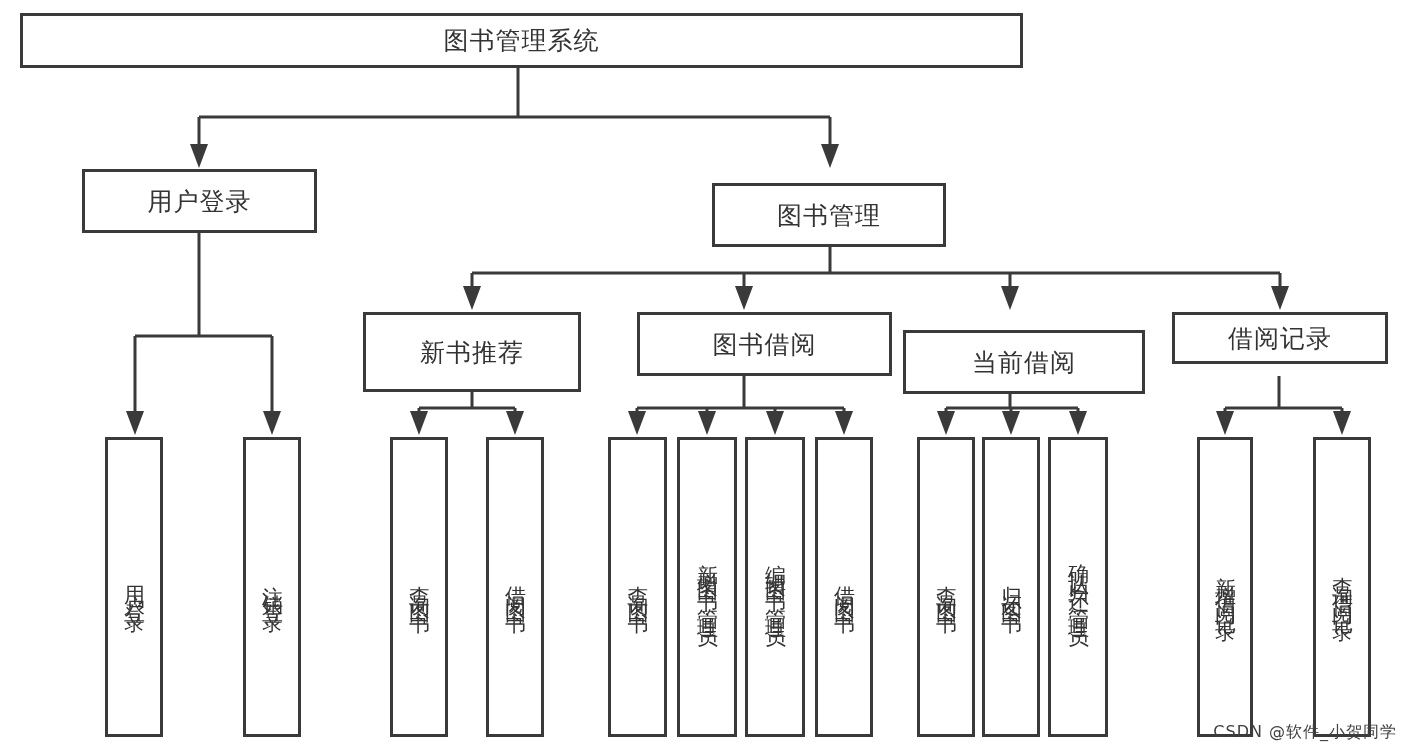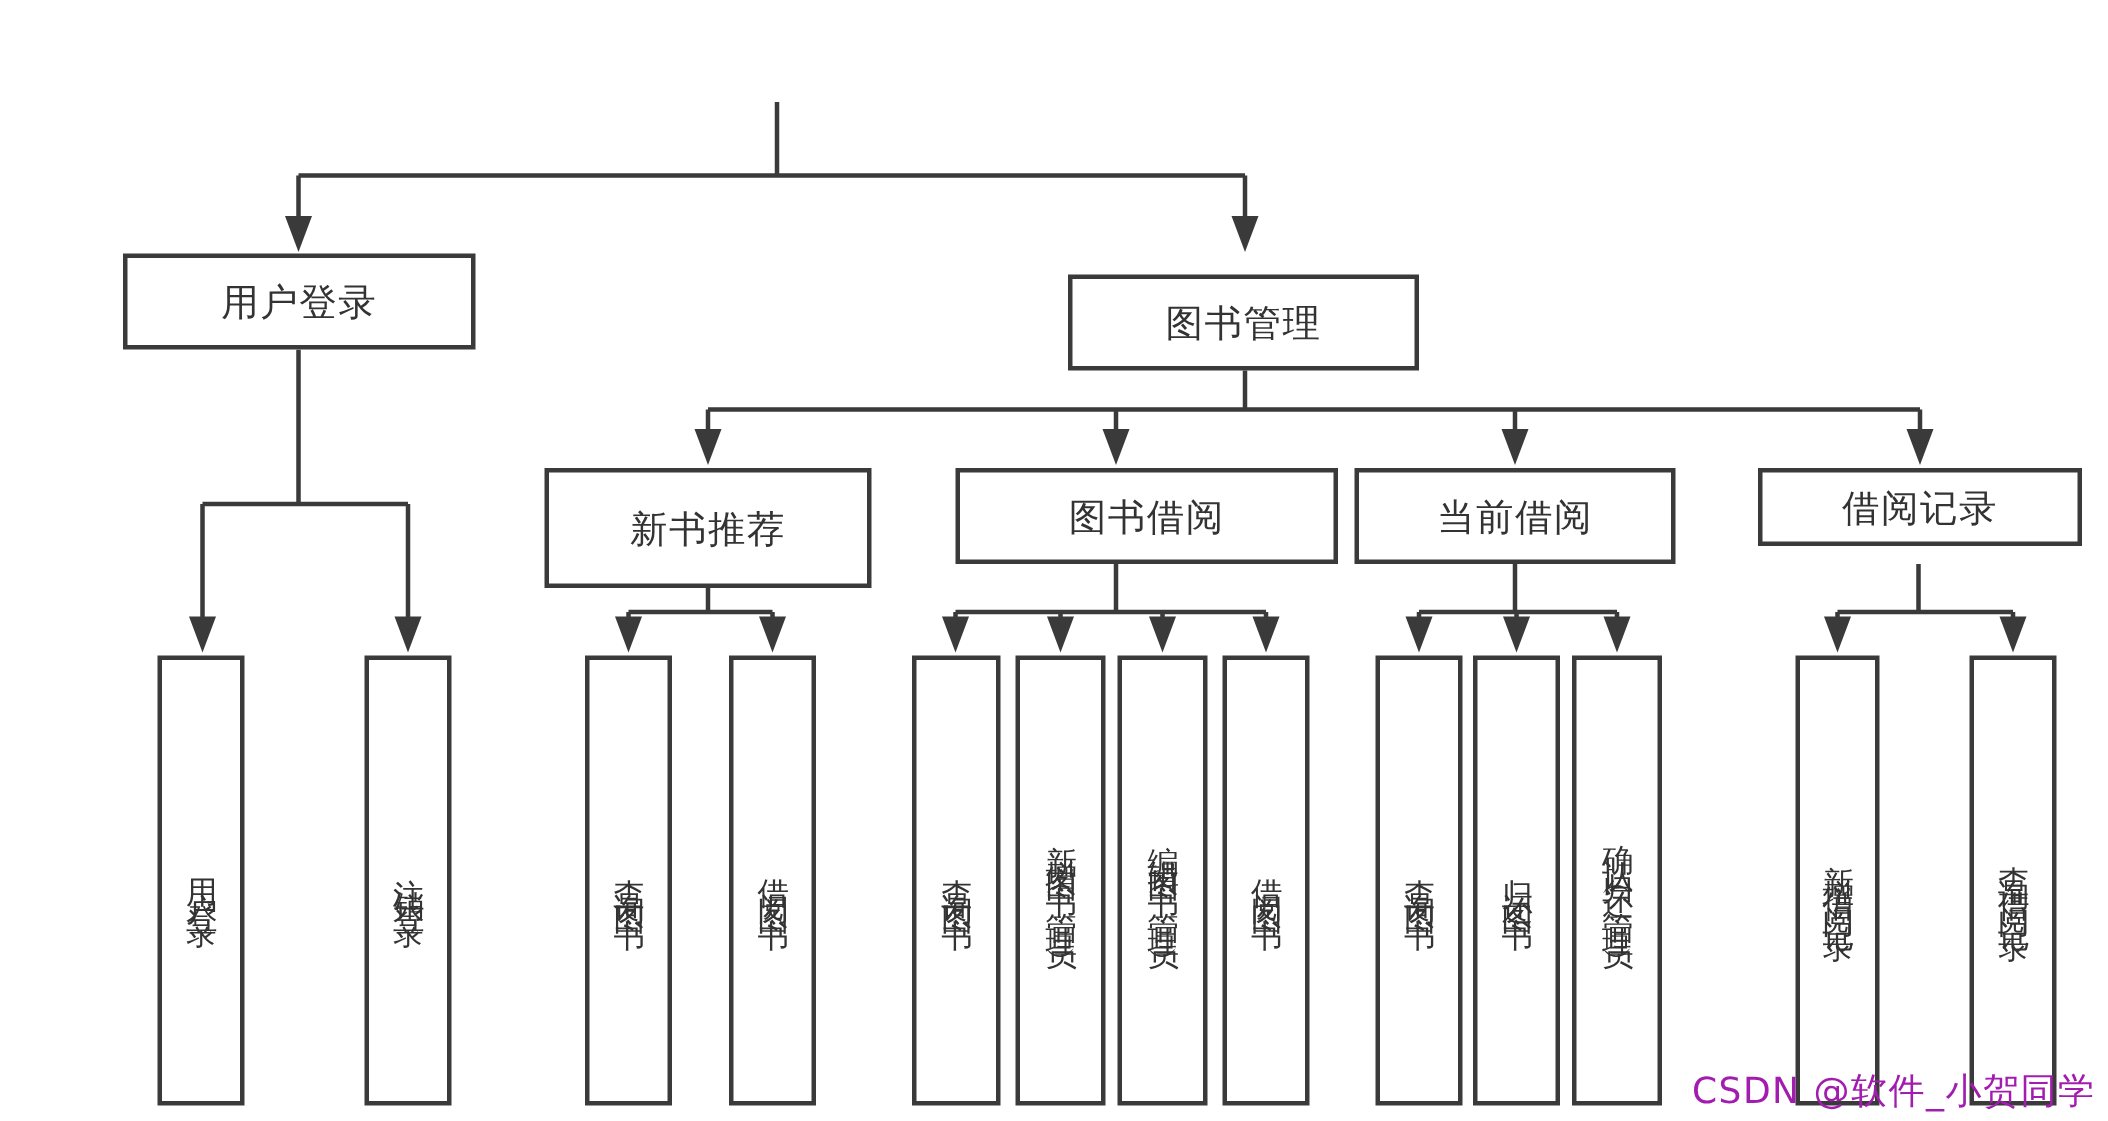--- a/index.html
+++ b/index.html
@@ -17,21 +17,21 @@
     position:absolute;top:437px;height:300px;box-sizing:border-box;
     border:3px solid #3a3a3a;background:#ffffff;
     display:flex;align-items:center;justify-content:center;
   }
   .vbox .vtxt{
     writing-mode:vertical-rl;text-orientation:mixed;
     font-size:21px;letter-spacing:9px;line-height:1;
   }
   .watermark{
     position:absolute;right:8px;bottom:4px;z-index:5;
-    font-size:24px;letter-spacing:1px;color:#a21caf;white-space:nowrap;
+    font-size:16px;letter-spacing:1px;color:#404040;white-space:nowrap;
   }
 </style>
 </head>
 <body>
 
 <div class="canvas">
 
   <svg class="connectors" viewBox="0 0 1405 747" xmlns="http://www.w3.org/2000/svg">
     <g stroke="#3a3a3a" stroke-width="3" fill="none">
       <path d="M518 68 V117 M199 117 H830 M199 117 V150 M830 117 V150"></path>
@@ -58,27 +58,28 @@
       <polygon points="766,411 784,411 775,435"></polygon>
       <polygon points="835,411 853,411 844,435"></polygon>
       <polygon points="937,411 955,411 946,435"></polygon>
       <polygon points="1002,411 1020,411 1011,435"></polygon>
       <polygon points="1069,411 1087,411 1078,435"></polygon>
       <polygon points="1216,411 1234,411 1225,435"></polygon>
       <polygon points="1333,411 1351,411 1342,435"></polygon>
     </g>
   </svg>
 
+  <div class="hbox" style="left:20px;top:13px;width:1003px;height:55px">图书管理系统</div>
 
   <div class="hbox" style="left:82px;top:169px;width:235px;height:64px">用户登录</div>
   <div class="hbox" style="left:712px;top:183px;width:234px;height:64px">图书管理</div>
 
   <div class="hbox" style="left:363px;top:312px;width:218px;height:80px">新书推荐</div>
   <div class="hbox" style="left:637px;top:312px;width:255px;height:64px">图书借阅</div>
-  <div class="hbox" style="left:903px;top:312px;width:214px;height:64px">当前借阅</div>
+  <div class="hbox" style="left:903px;top:330px;width:242px;height:64px">当前借阅</div>
   <div class="hbox" style="left:1172px;top:312px;width:216px;height:52px">借阅记录</div>
 
   <div class="vbox" style="left:105px;width:58px">
     <span class="vtxt">用户登录</span>
   </div>
   <div class="vbox" style="left:243px;width:58px">
     <span class="vtxt">注销登录</span>
   </div>
 
   <div class="vbox" style="left:390px;width:58px">

